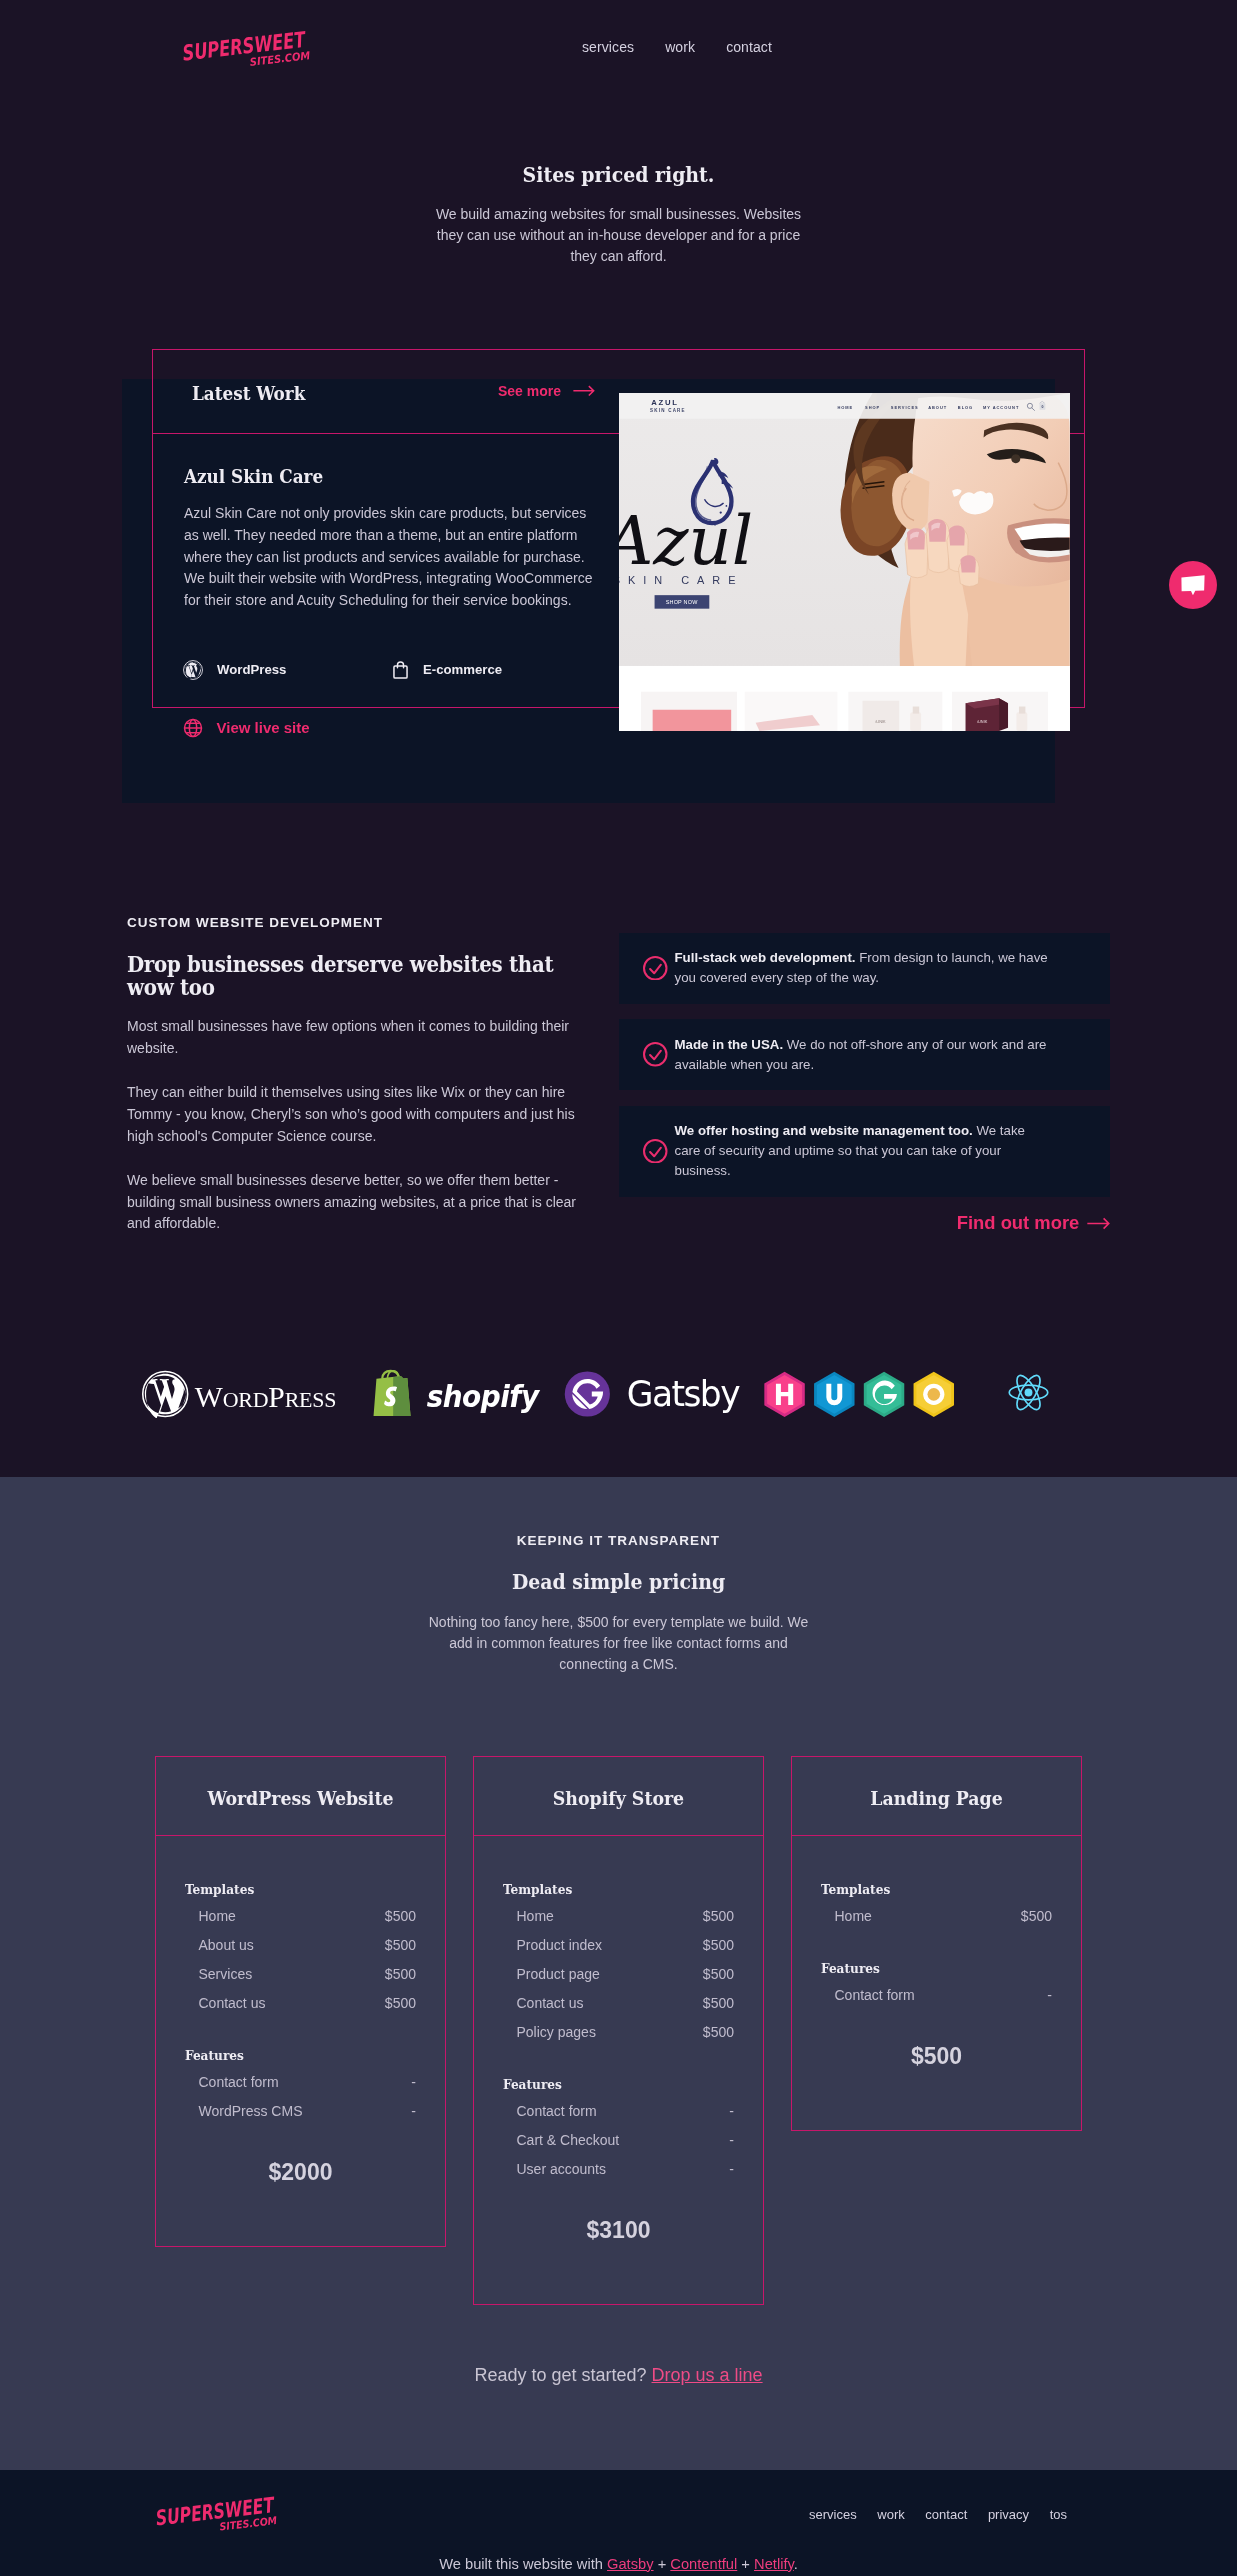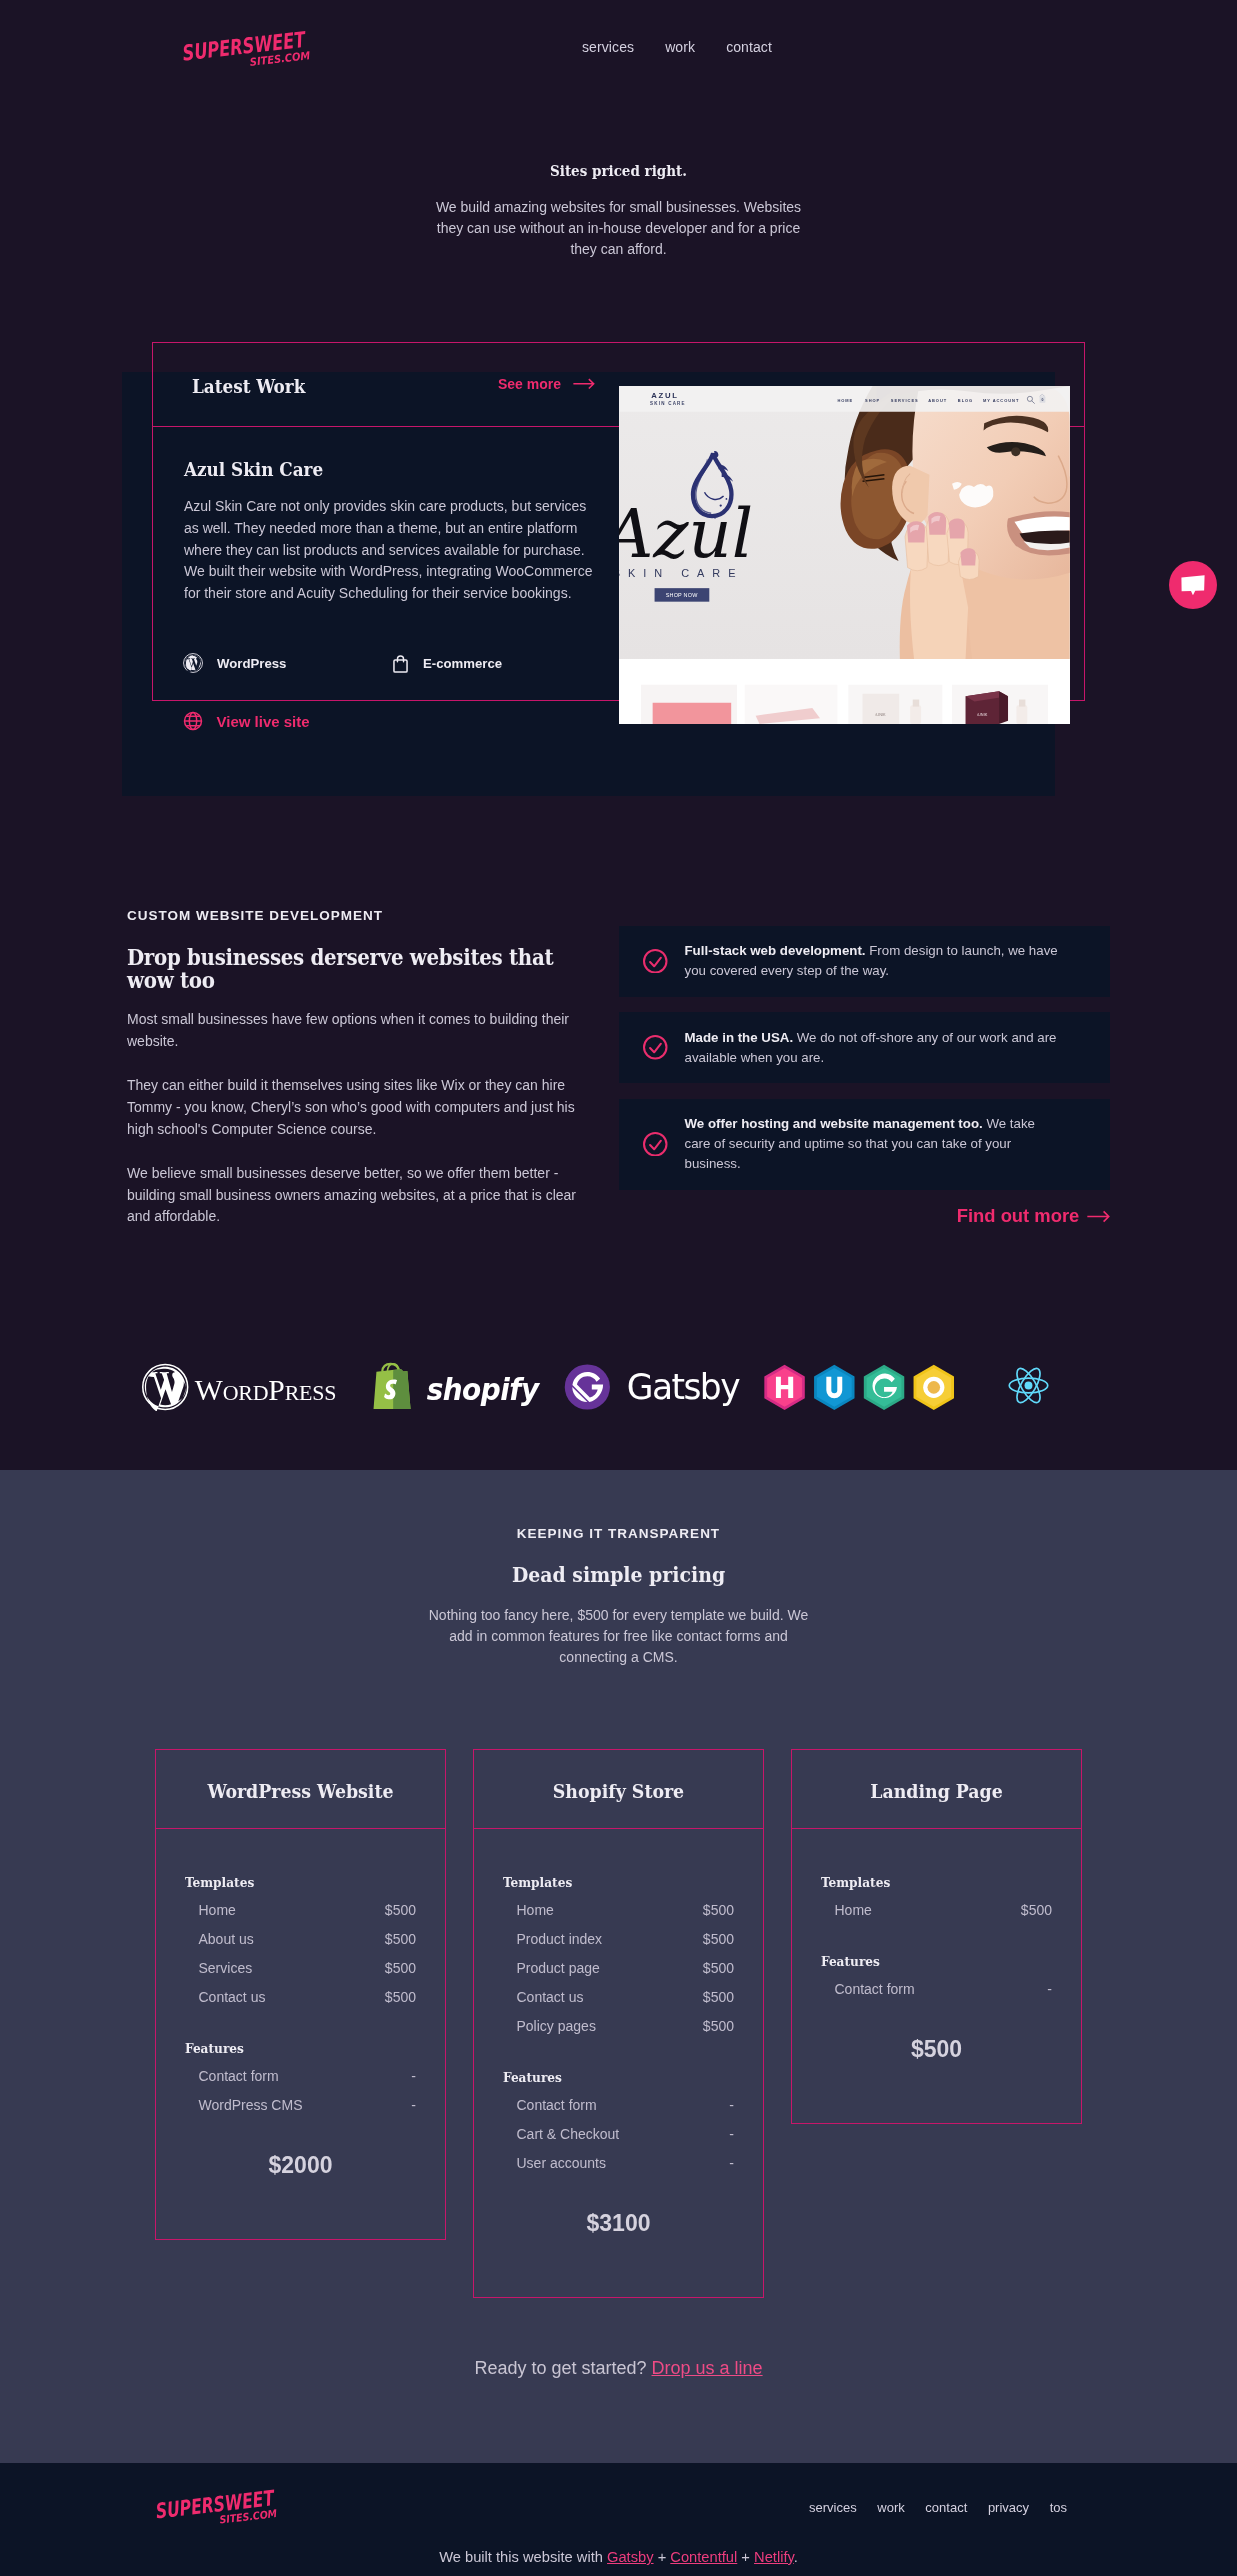--- a/index.html
+++ b/index.html
@@ -30,21 +30,21 @@
 
 
 header{height:117px;position:relative;}
 .logo{position:absolute;left:26px;top:26px;width:137px;height:46px;}
 .logo svg{display:block;width:137px;height:46px;}
 nav.main{position:absolute;left:430px;top:39px;display:flex;gap:31px;}
 nav.main a{color:#d5d1e0;font-size:14px;text-decoration:none;letter-spacing:0.1px;}
 
 
 .hero{text-align:center;padding-top:46px;}
-.hero h1{font-family:"DejaVu Serif Condensed",serif;font-size:15px;font-weight:700;letter-spacing:0px;color:#eeecf3;line-height:1.15;}
+.hero h1{font-family:"DejaVu Serif Condensed",serif;font-size:21px;font-weight:700;letter-spacing:0px;color:#eeecf3;line-height:1.15;}
 .hero p{width:387px;margin:0 auto;padding-top:17px;font-size:14px;line-height:21px;color:#cbc7d6;}
 
 
 .work-section{position:relative;margin-top:82px;height:454px;}
 .work-navy{position:absolute;left:-30px;top:30px;width:933px;height:424px;background:var(--navy);}
 .work-card{position:absolute;left:0;top:0;width:933px;height:359px;border:0.6px solid var(--pinkd);}
 .work-head{height:84px;border-bottom:0.6px solid var(--pinkd);position:relative;}
 .work-head h2{position:absolute;left:39px;top:32px;font-family:"DejaVu Serif Condensed",serif;font-size:18.7px;font-weight:700;color:#eeecf3;}
 .see-more{position:absolute;left:345px;top:33px;display:flex;align-items:center;gap:11.6px;color:var(--pink);font-size:14px;font-weight:700;text-decoration:none;}
 .arrow{display:block;}
@@ -58,21 +58,21 @@
 .shot{position:absolute;left:466px;top:-41px;width:451px;height:338px;overflow:hidden;background:#fff;}
 
 
 .dev{position:relative;margin-top:112px;display:flex;}
 .dev-left{width:492px;padding-right:37px;padding-top:0px;}
 .dev-left p:first-of-type{margin-top:17.4px;}
 .eyebrow{font-size:13.5px;font-weight:700;letter-spacing:1px;color:#eeecf3;}
 .dev h2{margin-top:22.6px;font-family:"DejaVu Serif Condensed",serif;font-size:22px;line-height:23px;font-weight:700;color:#eeecf3;letter-spacing:-0.3px;}
 .dev p{margin-top:23px;font-size:14px;line-height:21.6px;color:#cbc7d6;}
 .dev-right{width:491px;padding-top:17.4px;}
-.feat{display:flex;align-items:center;gap:17px;background:var(--navy);padding:15.5px 0 15.5px 24px;margin-bottom:15.5px;}
+.feat{display:flex;align-items:center;gap:7px;background:var(--navy);padding:15.5px 0 15.5px 24px;margin-bottom:15.5px;}
 .feat .txt{width:378px;font-size:13.3px;line-height:20px;color:#cbc7d6;}
 .feat .txt b{color:#eeecf3;font-weight:700;}
 .find{display:flex;justify-content:flex-end;align-items:center;gap:7.7px;margin-top:13px;color:var(--pink);font-size:18.4px;font-weight:700;text-decoration:none;font-family:"Liberation Sans",sans-serif;}
 
 
 .logos{display:flex;align-items:flex-start;margin-top:100px;height:142px;padding-top:35px;}
 .logo-item{flex:0 0 auto;display:flex;align-items:center;}
 
 
 .pricing{background:var(--slate);padding-top:56px;padding-bottom:4px;}

